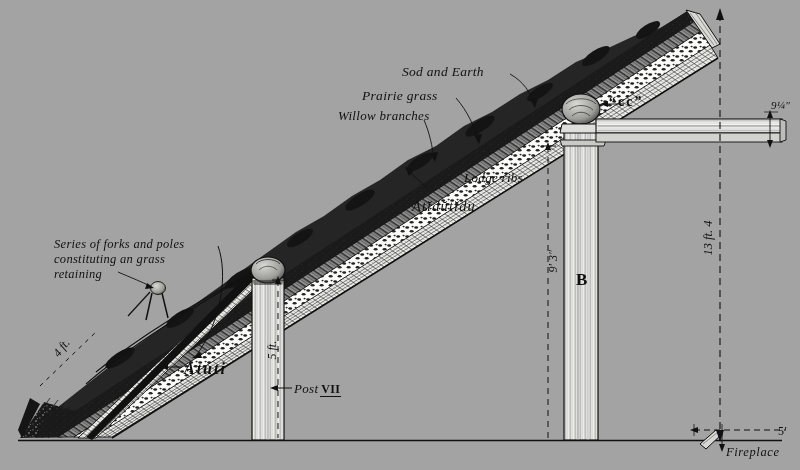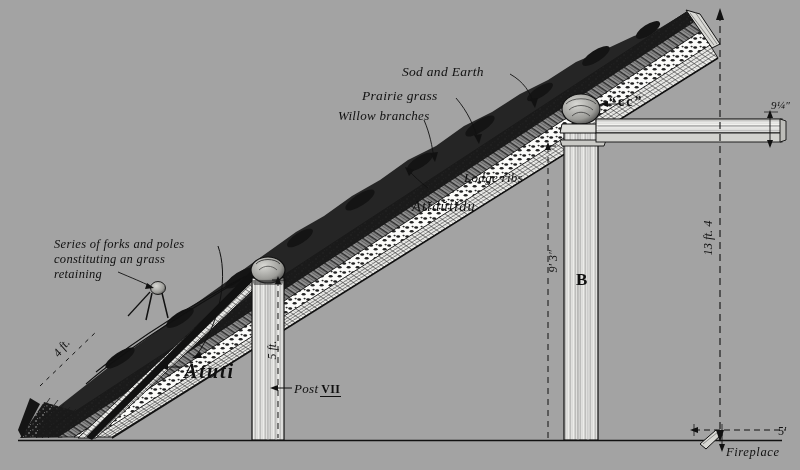--- a/index.html
+++ b/index.html
@@ -30,21 +30,21 @@
     line-height: 1.18;
     letter-spacing: 0.3px;
   }
   .lbl-sod      { left: 402px; top: 64px;  font-size: 13.5px; }
   .lbl-prairie  { left: 362px; top: 88px;  font-size: 13.5px; }
   .lbl-willow   { left: 338px; top: 108px; font-size: 13px; }
   .lbl-ribs     { left: 432px; top: 170px; font-size: 13px; margin-left: 32px; }
   .lbl-atidu    { left: 412px; top: 198px; font-size: 14.5px; letter-spacing: 1.1px; }
   .lbl-series   { left: 54px;  top: 237px; font-size: 12.5px; }
   .lbl-series div { text-align: left; }
-  .lbl-atuti    { left: 184px; top: 360px; font-size: 20px; letter-spacing: 2px; font-weight: 600; }
+  .lbl-atuti    { left: 184px; top: 360px; font-size: 16px; letter-spacing: 2px; font-weight: 600; }
   .lbl-post     { left: 294px; top: 381px; font-size: 13px; }
   .lbl-post .rn { font-style: normal; font-weight: bold; font-size: 12px;
                   border-bottom: 1.4px solid #111; padding: 0 1px; margin-left: 2px; text-align: center; }
   .lbl-cc       { left: 609px; top: 94px;  font-size: 14px; font-weight: bold;
                   letter-spacing: 2px; font-style: normal; }
   .lbl-B        { left: 576px; top: 270px; font-size: 17px; font-weight: bold;
                   font-style: normal; font-family: "Liberation Serif", serif; }
   .lbl-fire     { left: 726px; top: 445px; font-size: 12.5px; letter-spacing: 0.6px; }
   .lbl-five-ft  { left: 778px; top: 424px; font-size: 12px; font-style: normal; }
   .lbl-ninequart{ left: 771px; top: 99px;  font-size: 11px; }

